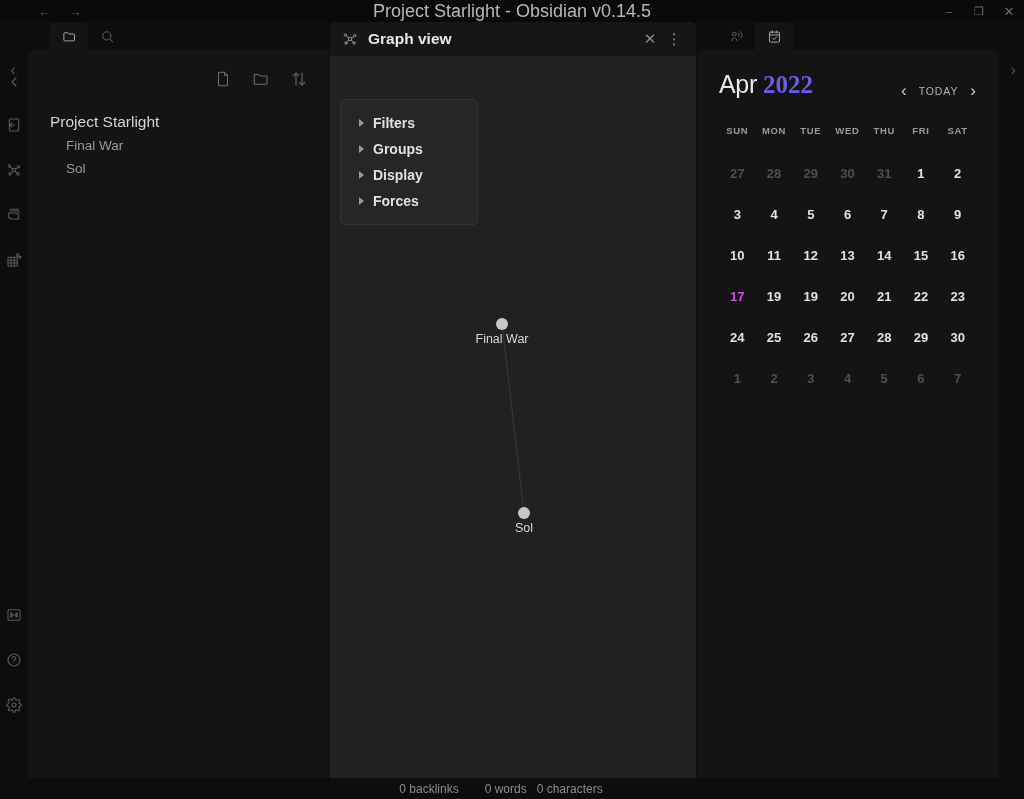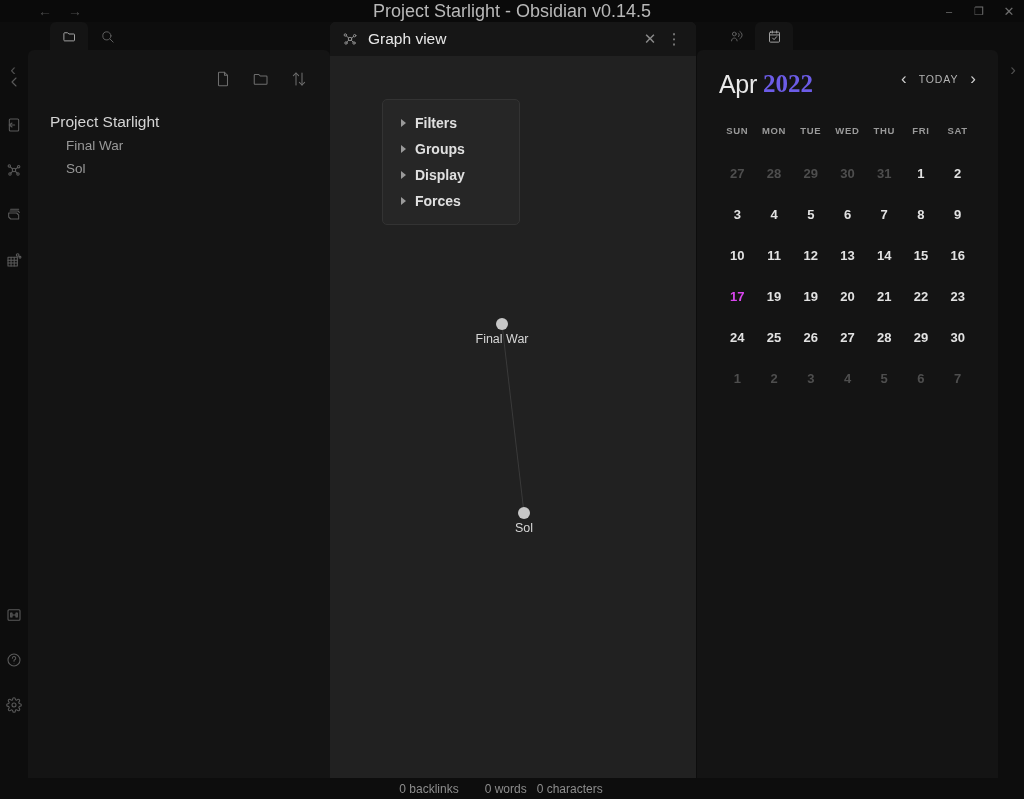--- a/index.html
+++ b/index.html
@@ -123,21 +123,21 @@
   }
   .pane-header {
     height: 34px; display: flex; align-items: center;
     padding: 0 10px 0 12px;
     background: #161616;
     border-radius: 6px 6px 0 0;
   }
   .pane-icon { width: 16px; height: 16px; color: #8e8e8e; margin-right: 10px; }
   .pane-icon svg { width: 16px; height: 16px; stroke: currentColor; fill: none; stroke-width: 1.5; stroke-linecap: round; stroke-linejoin: round; }
   .pane-title {
-    font-size: 15.5px; font-weight: normal; color: #e8e8e8;
+    font-size: 15.5px; font-weight: bold; color: #e8e8e8;
     flex: 1;
   }
   .pane-action {
     width: 24px; height: 24px;
     display: flex; align-items: center; justify-content: center;
     color: #8a8a8a; cursor: pointer; font-size: 15px;
   }
 
   .graph-canvas {
     position: relative;
@@ -145,21 +145,20 @@
     background: #212121;
     overflow: hidden;
   }
   .graph-controls {
     position: absolute; left: 10px; top: 43px;
     width: 138px;
     background: #262626;
     border: 1px solid #333333;
     border-radius: 5px;
     padding: 10px 0 10px 0;
-    margin-left: 42px;
   }
   .gc-row {
     display: flex; align-items: center;
     padding: 5px 0 5px 18px;
     cursor: pointer;
   }
   .gc-tri {
     width: 0; height: 0;
     border-left: 5px solid #9a9a9a;
     border-top: 4px solid transparent;
@@ -191,21 +190,21 @@
     width: 301px; height: 728px;
     background: #141414;
     border-radius: 6px 6px 0 0;
   }
   .right-tabs {
     position: absolute; left: 717px; top: 22px;
     height: 28px; display: flex; align-items: flex-end; z-index: 5;
   }
   .calendar { padding: 20px 22px 0 22px; }
   .cal-header {
-    display: flex; align-items: flex-start;
+    display: flex; align-items: flex-end;
     margin-bottom: 26px;
   }
   .cal-month {
     font-size: 25px; color: #e9e9e9; font-weight: normal;
     letter-spacing: -0.3px;
   }
   .cal-year {
     font-size: 25px; font-weight: bold;
     margin-left: 6px;
     font-family: Liberation Serif, serif;

